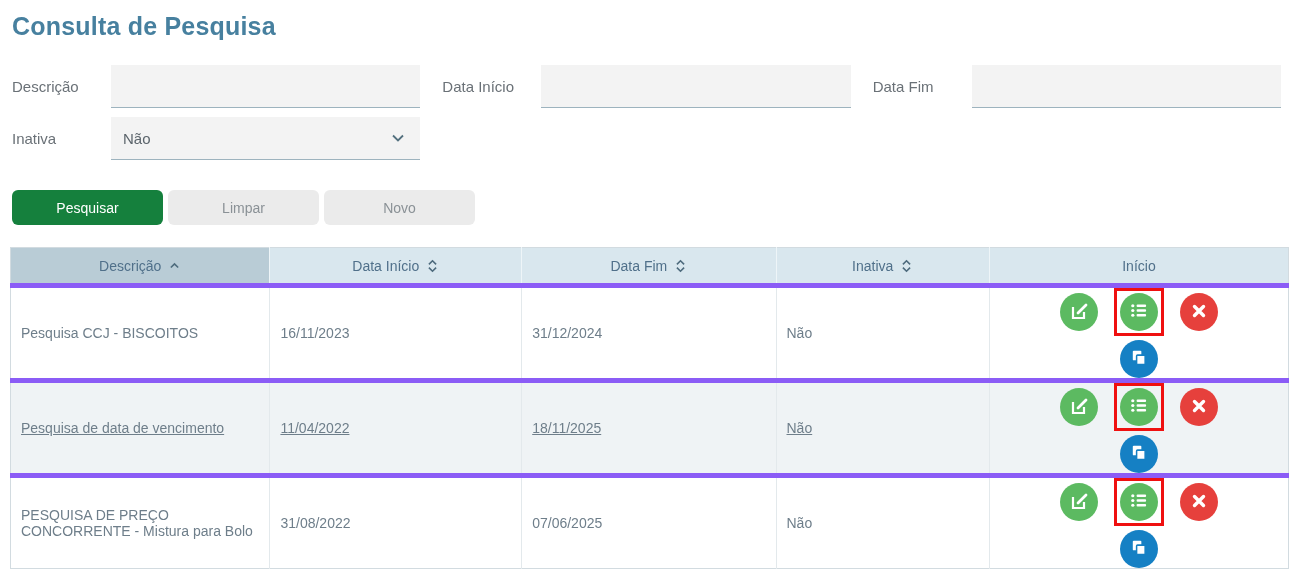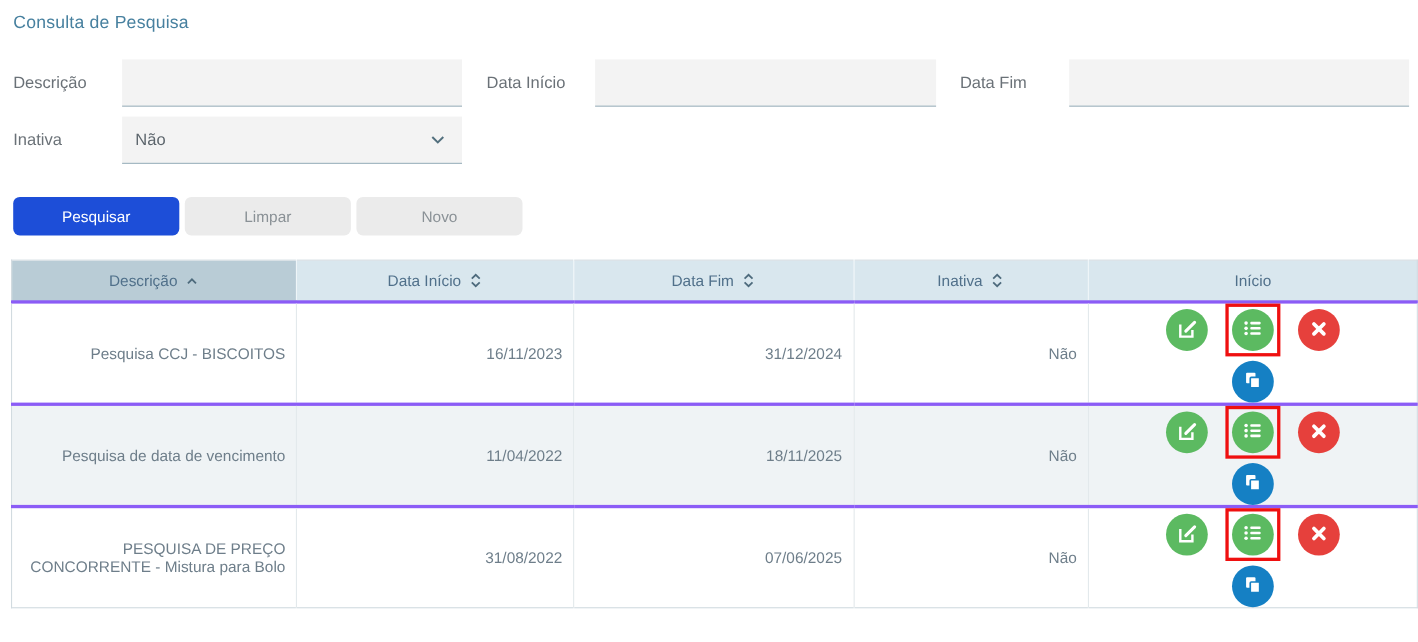--- a/index.html
+++ b/index.html
@@ -5,21 +5,21 @@
   * { box-sizing: border-box; margin: 0; padding: 0; }
   html, body { background: #ffffff; }
   body {
     width: 1289px; height: 584px; overflow: hidden;
     font-family: "Liberation Sans", "DejaVu Sans", sans-serif;
   }
   .page { padding: 10px 8px 0 8px; }
 
   
   .page-title {
-    color: #47809f; font-size: 16px; font-weight: normal;
+    color: #47809f; font-size: 25px; font-weight: bold;
     padding: 2px 4px 0 4px; letter-spacing: 0.2px;
   }
 
   
   .filter-grid {
     margin: 24px 0 0 0;
     display: grid;
     grid-template-columns: 1fr 1fr 1fr;
     column-gap: 18px; row-gap: 9px;
   }
@@ -40,41 +40,41 @@
   .select-value { color: #5b646b; font-size: 15px; }
   .chev { color: #53707e; display: inline-flex; margin-right: 2px; }
 
   
   .toolbar { margin: 30px 0 0 4px; display: flex; gap: 5px; }
   .btn {
     width: 151px; height: 35px; border: none; border-radius: 6px;
     font-family: "Liberation Sans", sans-serif; font-size: 14px;
     cursor: pointer;
   }
-  .btn-primary { background: #1d4ed8; color: #ffffff; }
+  .btn-primary { background: #15803d; color: #ffffff; }
   .btn-secondary { background: #ebebeb; color: #8a9196; }
 
   
   .results { margin: 22px 2px 0 2px; border-collapse: collapse; width: 1279px; table-layout: fixed; border: 1px solid #d2dbe0; }
   .results th {
     height: 38px; font-weight: normal; font-size: 14px; color: #50708a;
     background: #d9e7ee; border-right: 1px solid #eef5f8; cursor: pointer;
   }
   .results th.sorted { background: #b9ccd6; }
   .results th:last-child { border-right: none; cursor: default; }
   .th-inner { display: inline-flex; align-items: center; gap: 7px; }
   .sort-ico { display: inline-flex; flex-direction: column; line-height: 0; color: #4e6b7d; }
   .results td {
-    height: 72px; text-align: right; vertical-align: middle;
+    height: 72px; text-align: left; vertical-align: middle;
     font-size: 14px; color: #6e7e8a;
-    border-top: 3px solid #8b5cf6; border-right: 1px solid #e3e9ec;
+    border-top: 5px solid #8b5cf6; border-right: 1px solid #e3e9ec;
     padding: 0 10px;
   }
   .results td:last-child { border-right: none; }
-  .results tr.alt td { background: #eff3f5; }
+  .results tr.alt td { background: #eff3f5; text-decoration: underline; }
 
   
   .actions { display: flex; flex-direction: column; align-items: center; gap: 5px; }
   .actions-row { display: flex; align-items: center; gap: 16px; }
   .abtn {
     width: 38px; height: 38px; border-radius: 50%; border: none;
     display: inline-flex; align-items: center; justify-content: center;
     cursor: pointer; padding: 0;
   }
   .abtn-green { background: #5cba61; }

